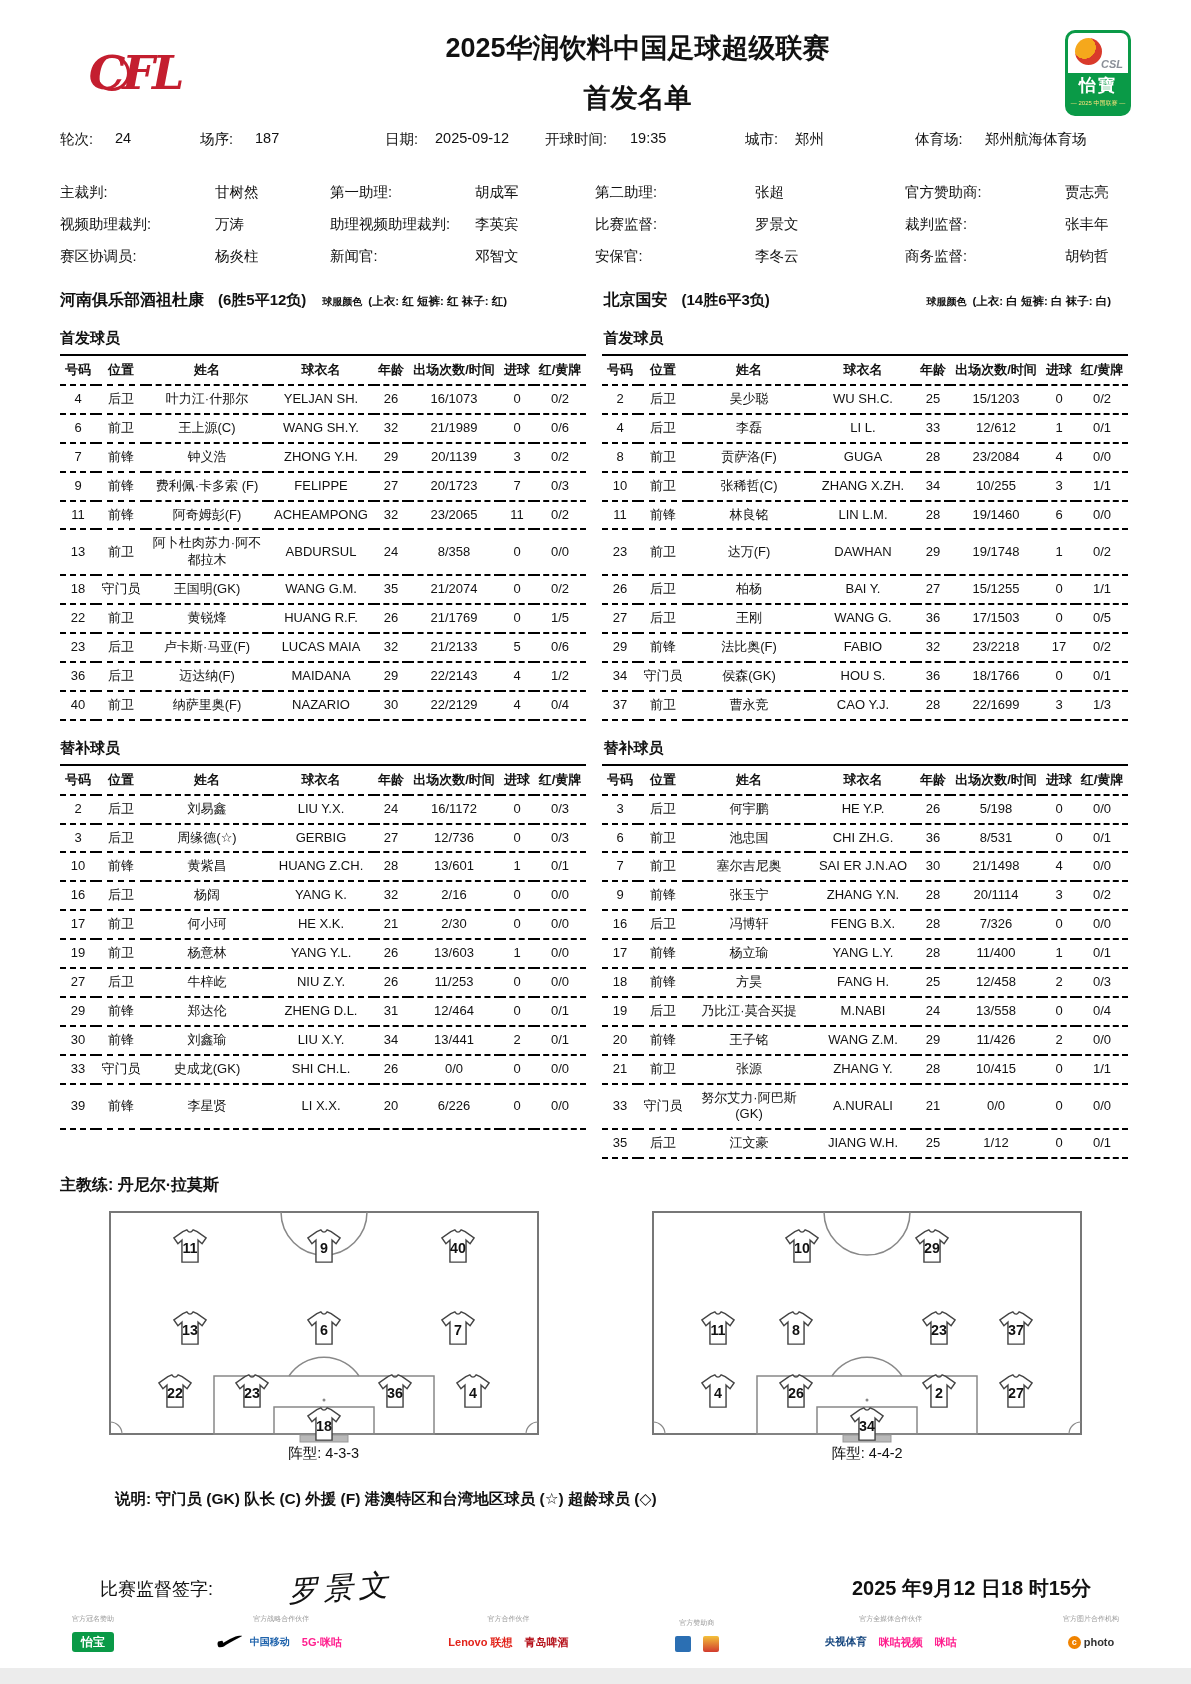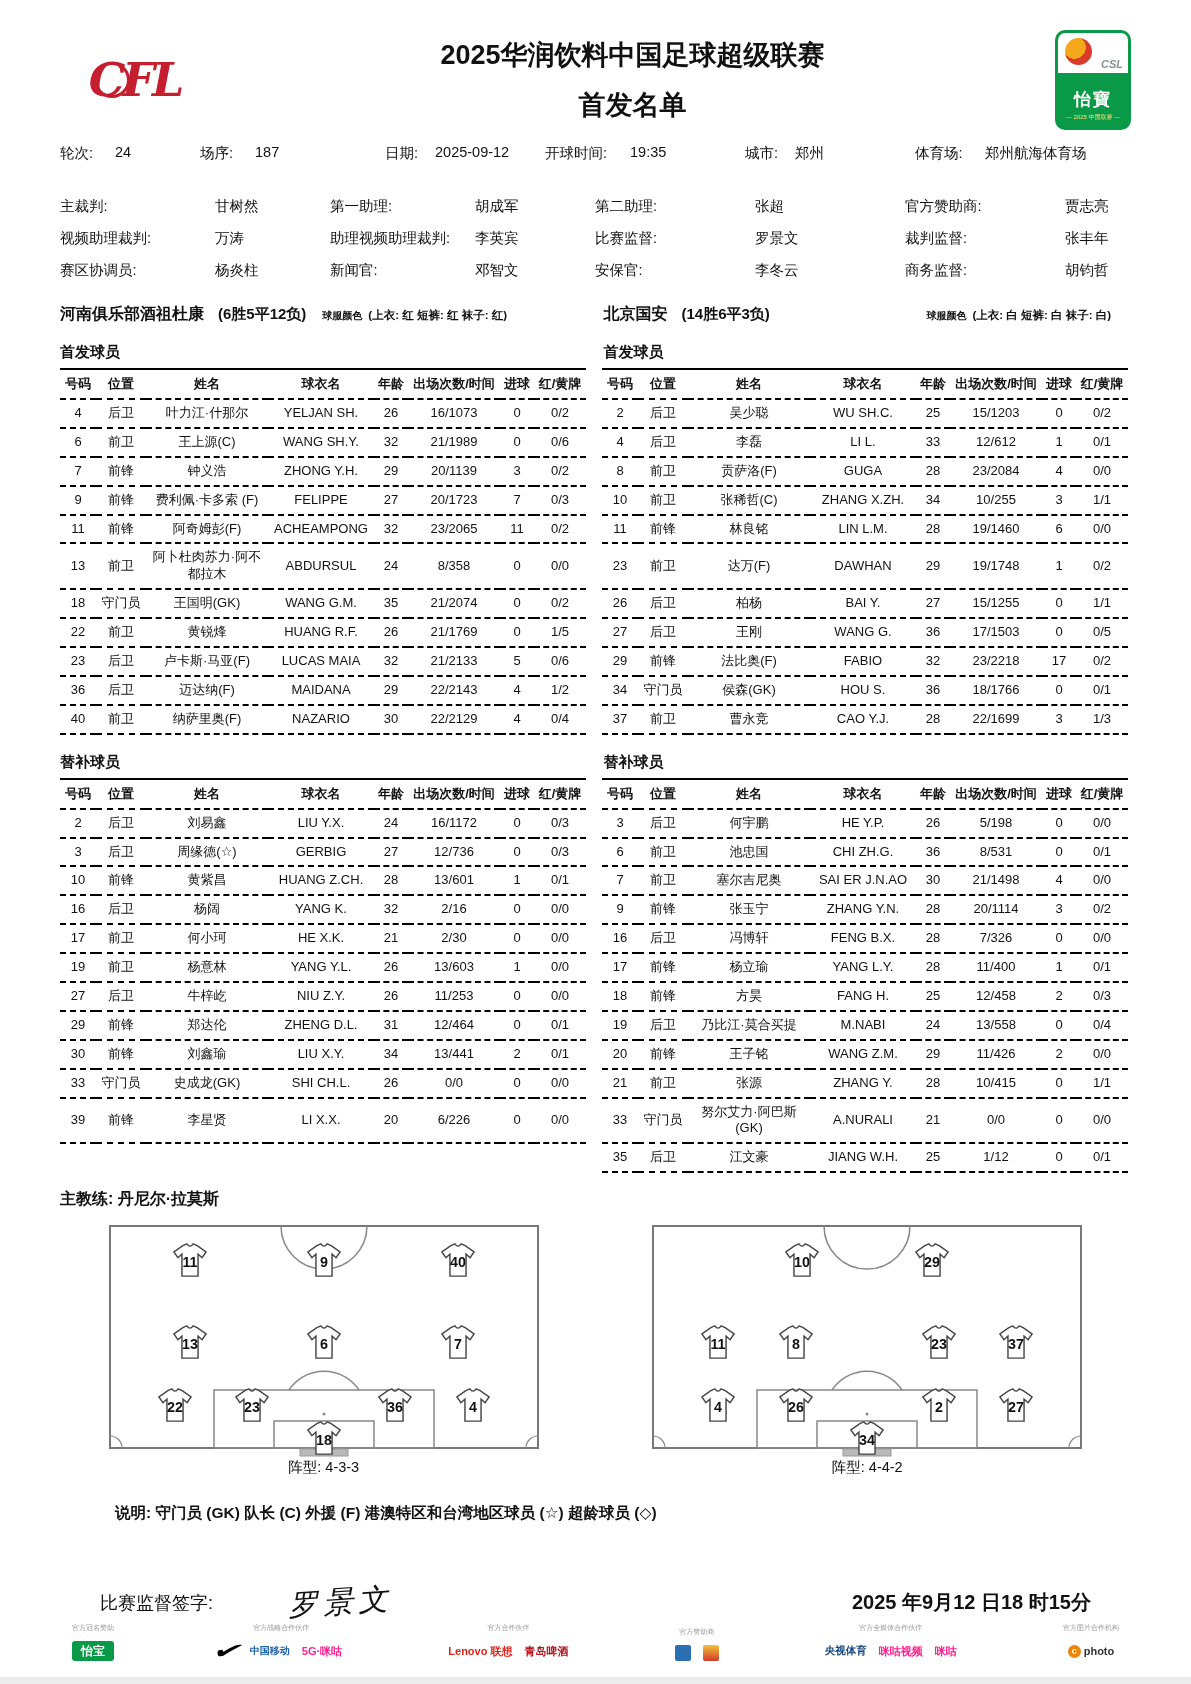--- a/index.html
+++ b/index.html
@@ -9,26 +9,26 @@
           padding:0 60px; display:flex; flex-direction:column; overflow:hidden; }
 
   
   .header { display:flex; align-items:center; margin-top:30px; }
   .logo-cfl { width:150px; position:relative; text-align:center; height:80px; display:flex; align-items:center; justify-content:center; }
   .cfl-ring { position:absolute; left:34px; top:22px; width:36px; height:36px; border:3px solid #c41e2f; border-radius:50%; }
   .cfl-text { position:relative; font-family:"DejaVu Serif",serif; font-style:italic; font-weight:bold; font-size:46px; color:#c41e2f; letter-spacing:-3px; }
   .titles { flex:1; text-align:center; }
   .titles h1 { font-size:27px; margin:0; font-weight:bold; }
   .titles h2 { font-size:27px; margin:14px 0 0; font-weight:bold; }
-  .logo-csl { width:76px; border:3px solid #0a9a47; border-radius:10px; overflow:hidden; background:#0a9a47; }
+  .logo-csl { width:66px; border:3px solid #0a9a47; border-radius:10px; overflow:hidden; background:#0a9a47; }
   .csl-top { background:#fff; height:40px; position:relative; }
   .csl-ball { position:absolute; left:7px; top:5px; width:27px; height:27px; border-radius:50%;
               background:radial-gradient(circle at 35% 35%, #f5a81c 0 45%, #d93a2b 46% 100%); }
   .csl-word { position:absolute; right:5px; bottom:3px; font-size:11px; font-style:italic; color:#8a8f98; font-weight:bold; }
-  .csl-brand { color:#fff; text-align:center; font-size:17px; font-weight:bold; padding-top:15px; letter-spacing:2px; }
+  .csl-brand { color:#fff; text-align:center; font-size:17px; font-weight:bold; padding-top:1px; letter-spacing:2px; }
   .csl-note { color:#ffe27a; text-align:center; font-size:6px; padding:2px 0 5px; white-space:nowrap; }
 
   
   .match-line { font-size:17px; font-weight:bold; margin-top:26px; }
   .info-row { display:grid; grid-template-columns:55px 85px 55px 130px 50px 110px 85px 115px 50px 120px 70px 1fr;
               margin-top:14px; font-size:14.5px; }
   .officials { display:grid; grid-template-columns:155px 115px 145px 120px 160px 150px 160px 1fr;
                row-gap:13px; margin-top:34px; font-size:14.5px; }
   .kv-label, .kv-value { white-space:nowrap; }
 

